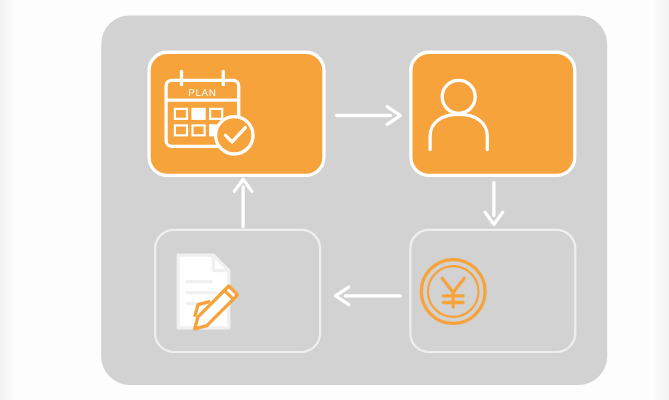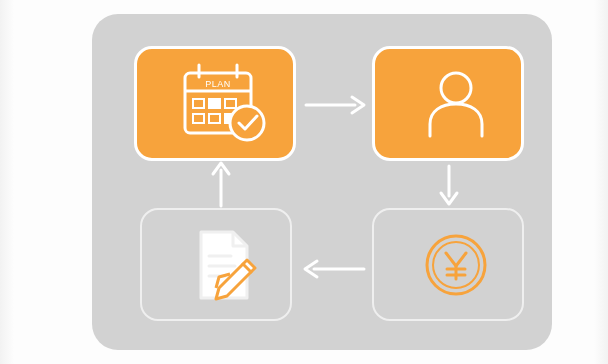--- a/index.html
+++ b/index.html
@@ -46,22 +46,20 @@
   #card-plan   { left: 134px; top: 46px;  width: 162px; height: 115px; }
   #card-person { left: 372px; top: 46px;  width: 152px; height: 115px; }
   #card-coin   { left: 372px; top: 208px; width: 152px; height: 113px; }
   #card-doc    { left: 140px; top: 208px; width: 152px; height: 113px; }
 
   .icon-wrap {
     position: absolute;
     inset: 0;
     display: flex;
     align-items: center;
-    justify-content: center;
-    margin-left: 15px;
   }
 
   
   .arrow {
     position: absolute;
   }
   #arrow-right  { left: 300px; top: 88px;  width: 70px;  height: 34px; }
   #arrow-down   { left: 432px; top: 162px; width: 34px;  height: 46px; }
   #arrow-left   { left: 296px; top: 252px; width: 74px;  height: 34px; }
   #arrow-up     { left: 204px; top: 160px; width: 34px;  height: 50px; }

